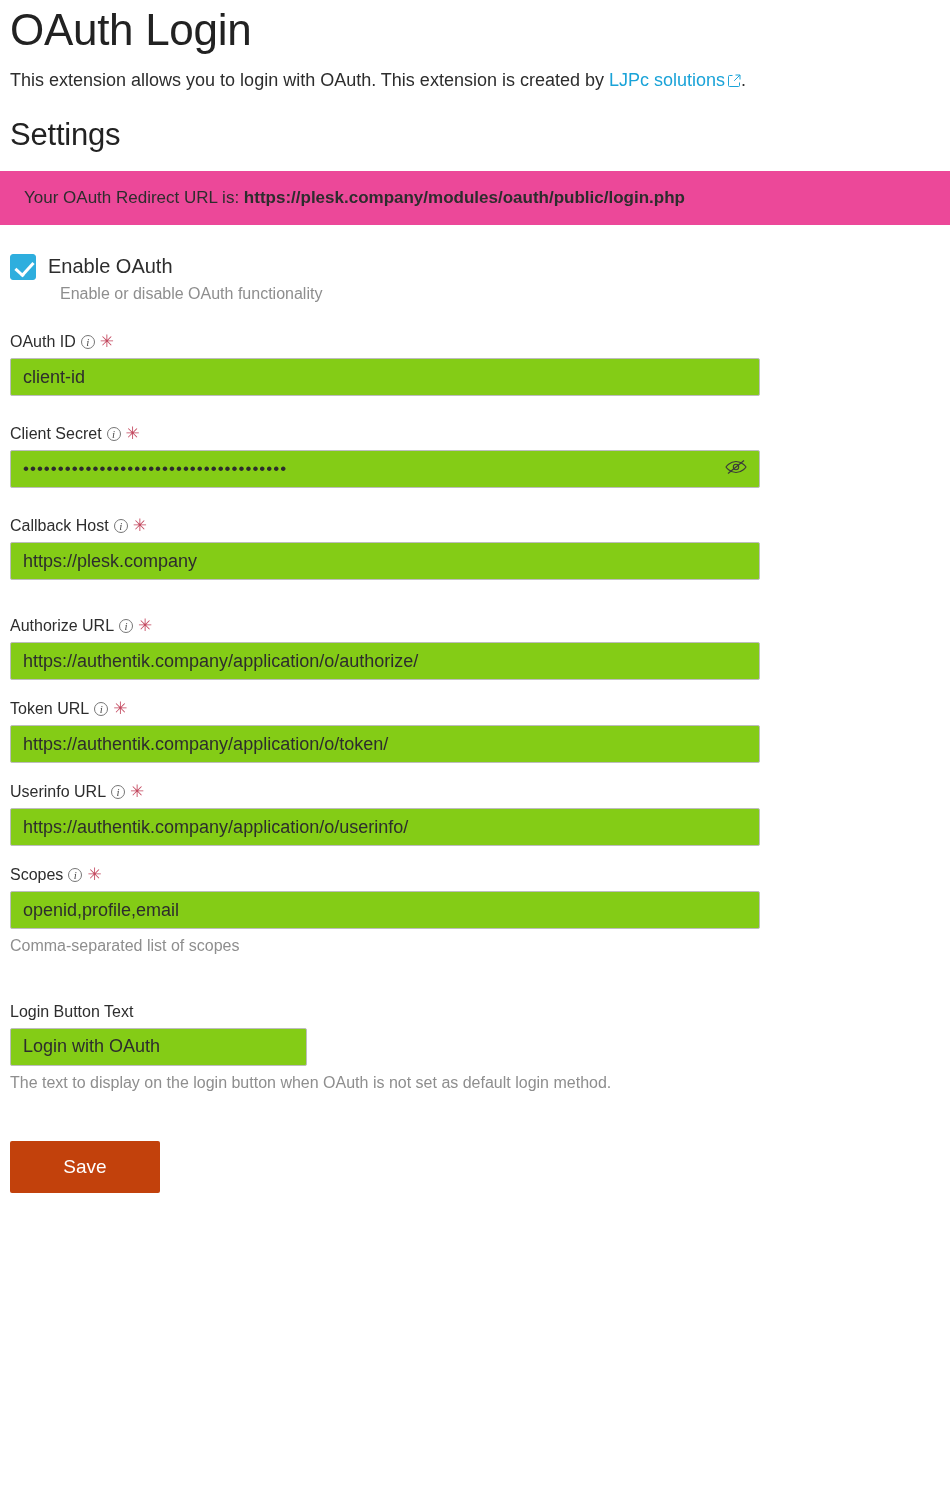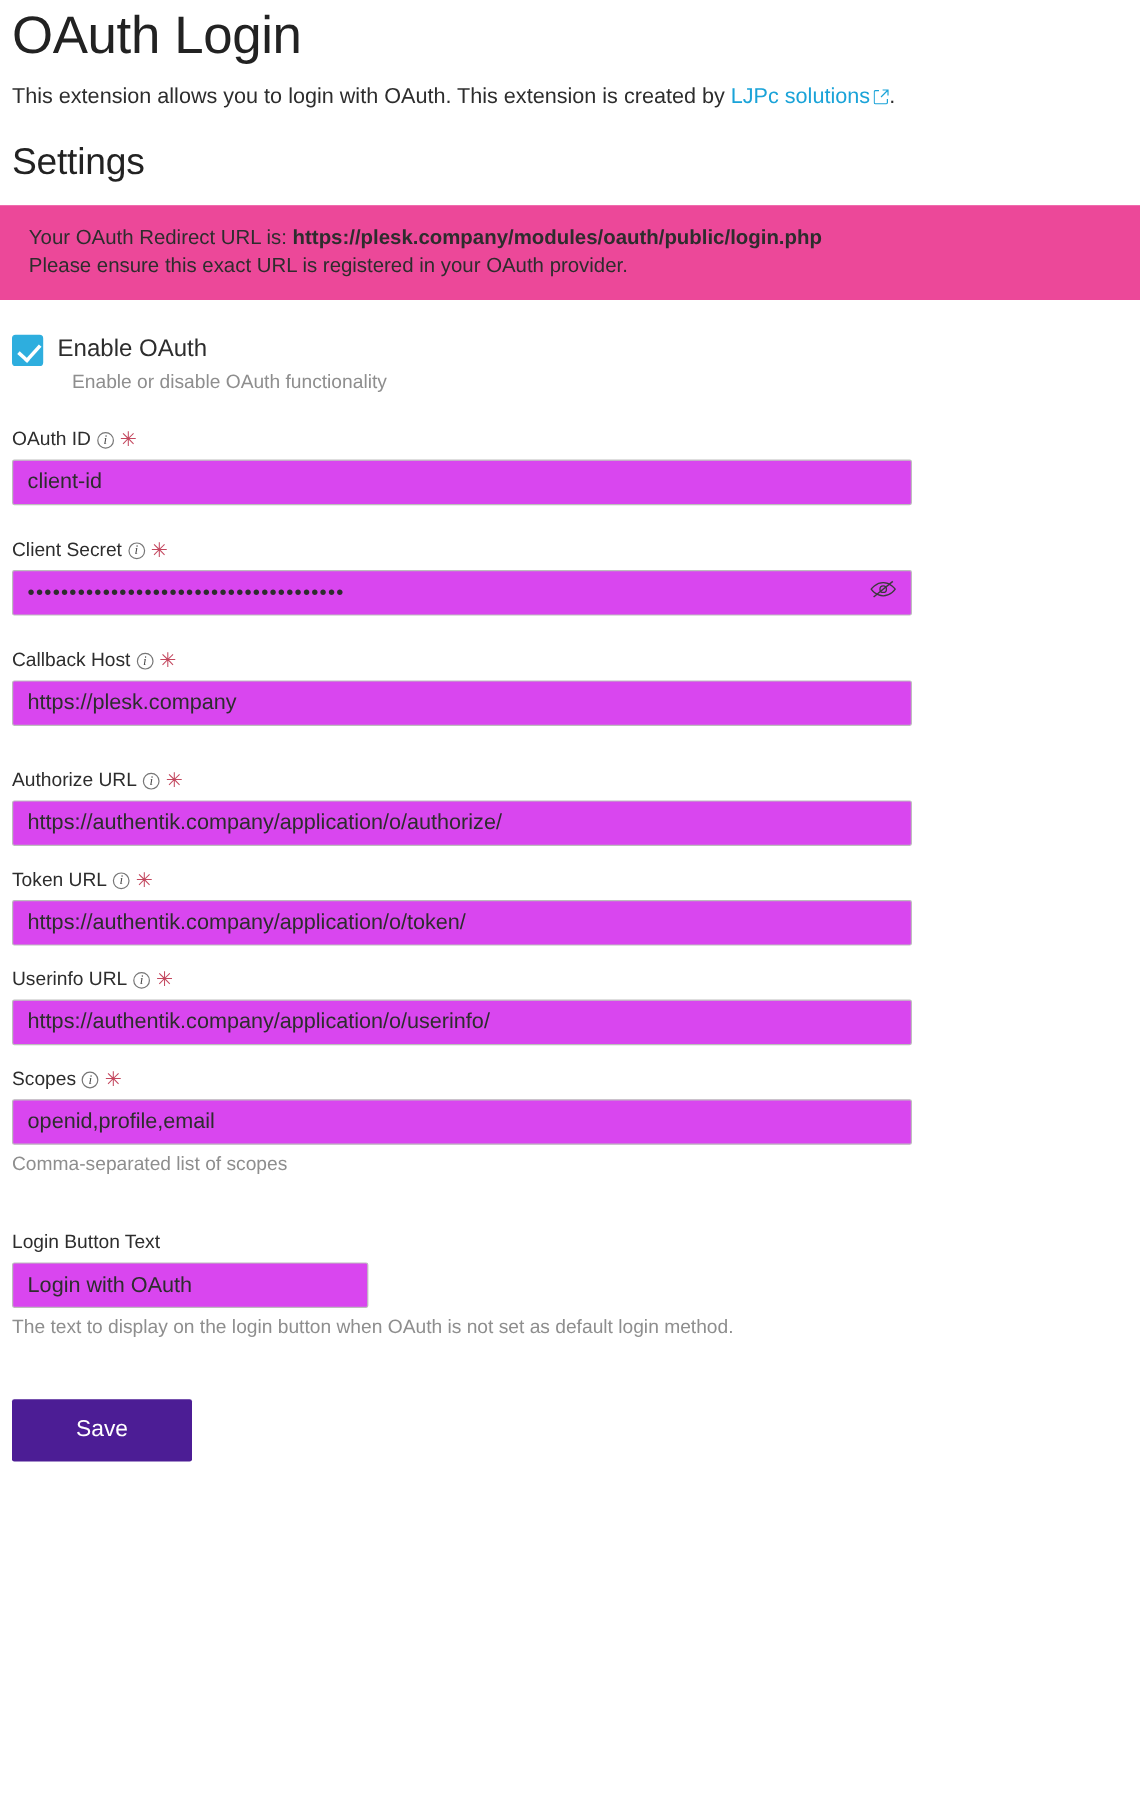--- a/index.html
+++ b/index.html
@@ -125,21 +125,21 @@
   .req {
     color: #c3475e;
     font-size: 17px;
     line-height: 10px;
   }
   .input {
     width: 750px;
     height: 38px;
     border: 1px solid #bdbdbd;
     border-radius: 2px;
-    background: #d946ef;
+    background: #84cc16;
     font-size: 18px;
     color: #2d2d2d;
     padding: 0 12px;
     font-family: "Liberation Sans", sans-serif;
     display: flex;
     align-items: center;
   }
   .input.short { width: 297px; }
   .input.pw {
     justify-content: space-between;
@@ -160,21 +160,21 @@
     line-height: 1.35;
   }
   .gap-lg { margin-bottom: 29px; }
   .gap-md { margin-bottom: 20px; }
   .gap-sm { margin-bottom: 12px; }
 
   .save-btn {
     margin-top: 42px;
     width: 150px;
     height: 52px;
-    background: #4c1d95;
+    background: #c2410c;
     color: #fff;
     border: none;
     border-radius: 2px;
     font-size: 19px;
     font-family: "Liberation Sans", sans-serif;
     cursor: pointer;
   }
 </style>
 </head>
 <body>
@@ -185,21 +185,20 @@
 
   <p class="intro"><span>This extension allows you to login with OAuth. This extension is created by </span><a href="#"><span>LJPc solutions</span></a><span class="ext-icon"><svg width="13" height="13" viewBox="0 0 13 13">
           <path d="M4.5 1.5h-3a1 1 0 0 0-1 1v9a1 1 0 0 0 1 1h9a1 1 0 0 0 1-1v-3" fill="none" stroke="#1aa3d8" stroke-width="1"></path>
           <path d="M7.5 1h4.5v4.5M12 1L6.2 6.8" fill="none" stroke="#1aa3d8" stroke-width="1"></path>
         </svg></span><span>.</span></p>
 
   <h2 class="section-title">Settings</h2>
 
   <div class="notice">
     <span>Your OAuth Redirect URL is: </span><b>https://plesk.company/modules/oauth/public/login.php</b>
-    <span class="notice-line2">Please ensure this exact URL is registered in your OAuth provider.</span>
   </div>
 
   <div class="checkbox-row">
     <span class="checkbox"></span>
     <span class="checkbox-label">Enable OAuth</span>
   </div>
   <div class="checkbox-help">Enable or disable OAuth functionality</div>
 
   <div class="field gap-lg">
     <div class="field-label">

